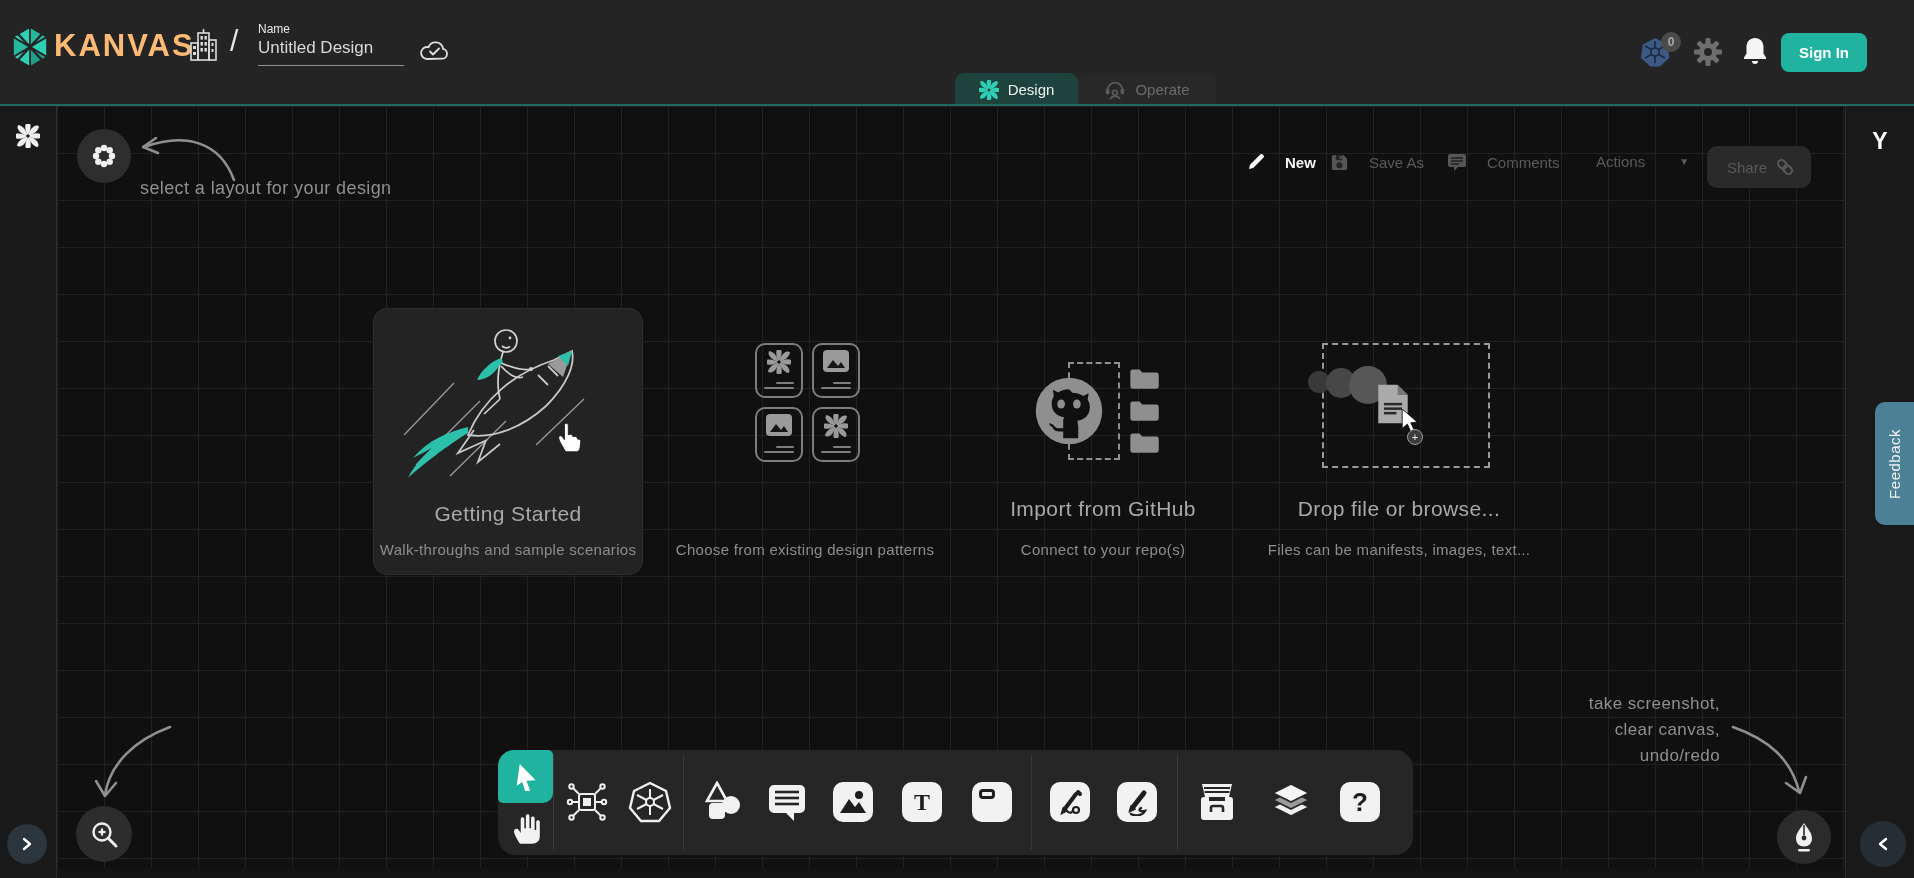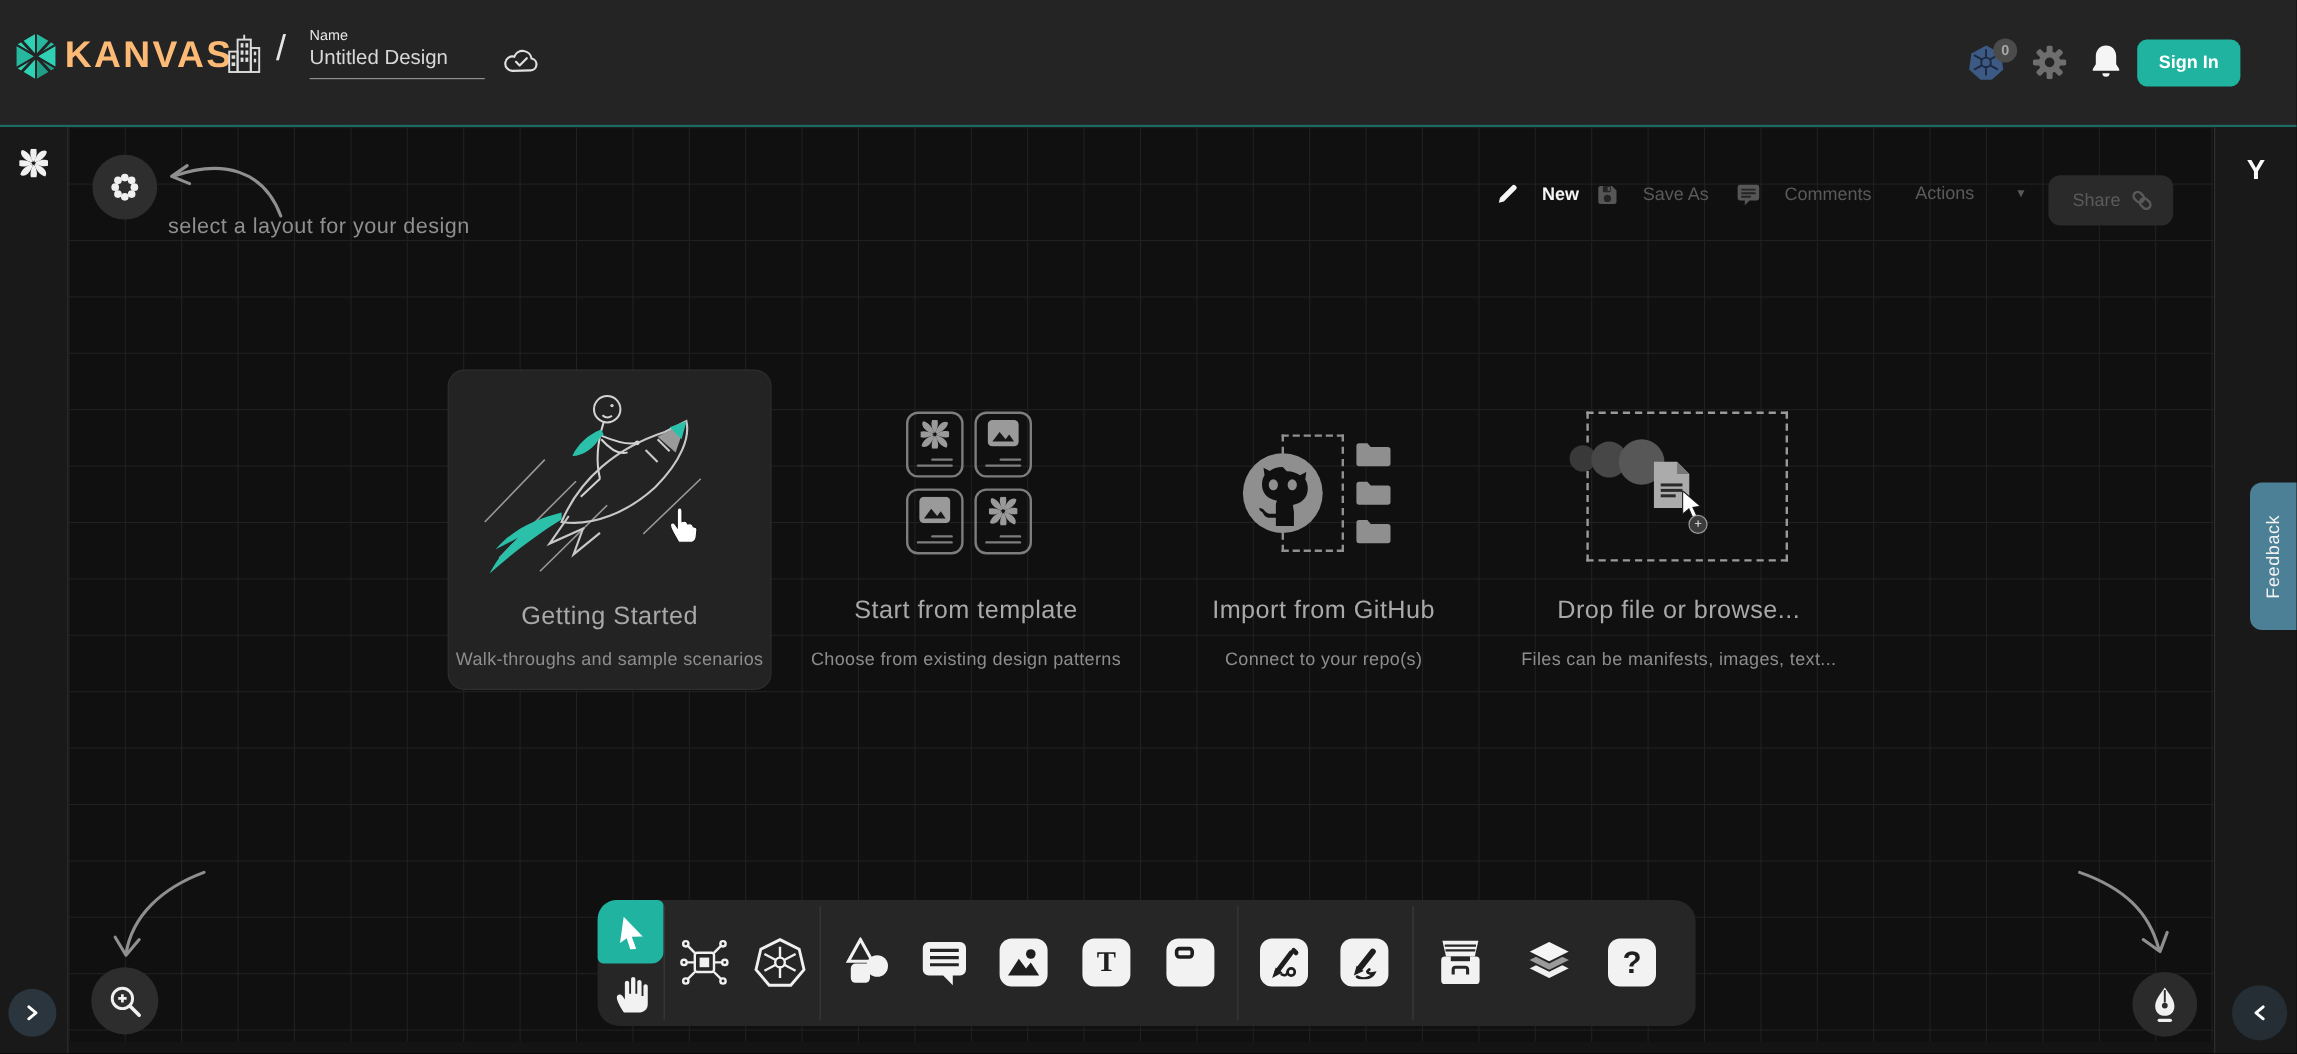--- a/index.html
+++ b/index.html
@@ -217,20 +217,40 @@
       </g>
     </svg>
 
     <svg class="abs bell" width="26" height="30" viewBox="0 0 26 30">
       <path fill="#f5f5f5" d="M13,2 c-5,0 -8.5,3.8 -8.5,9 v6.5 L2,21.5 v1.5 h22 v-1.5 l-2.5,-4 V11 c0,-5.2 -3.5,-9 -8.5,-9 z"></path>
       <path fill="#f5f5f5" d="M10,25 a3,3 0 0 0 6,0 z"></path>
     </svg>
 
     <div class="abs signin">Sign In</div>
 
+    <div class="tabs">
+      <div class="tab design">
+        <svg width="20" height="20" style="color:#2fd0b8">
+            <use href="#pinwheel" width="20" height="20"></use>
+          </svg>
+        <span>Design</span>
+      </div>
+      <div class="tab operate">
+        <svg width="22" height="22" viewBox="0 0 24 24">
+          <g stroke="#595959" stroke-width="2" fill="none">
+            <path d="M4,12 a8,8 0 0 1 16,0"></path>
+            <circle cx="12" cy="15" r="2.6"></circle>
+            <path d="M6.5,22 a6,5 0 0 1 11,0"></path>
+          </g>
+          <rect x="2" y="10" width="4" height="7" rx="2" fill="#595959"></rect>
+          <rect x="18" y="10" width="4" height="7" rx="2" fill="#595959"></rect>
+        </svg>
+        <span>Operate</span>
+      </div>
+    </div>
   </div>
 
   <div class="canvas-line"></div>
   <div class="canvas"></div>
 
   <div class="strip-left">
     <svg class="pin-top" width="24" height="24">
         <use href="#pinwheel" width="24" height="24"></use>
       </svg>
     <div class="chev-btn chev-left-btn">
@@ -297,20 +317,25 @@
   <svg class="abs" style="left:128px;top:112px" width="120" height="80" viewBox="0 0 120 80">
     <path class="hint-arrow" d="M106,68 C92,30 58,20 16,35"></path>
     <path class="hint-arrow" d="M28,26 L15,35 L30,41"></path>
   </svg>
 
   <svg class="abs" style="left:90px;top:715px" width="90" height="90" viewBox="0 0 90 90">
     <path class="hint-arrow" d="M80,12 C45,25 20,48 15,80"></path>
     <path class="hint-arrow" d="M6,66 L15,81 L26,68"></path>
   </svg>
 
+  <div class="abs hint hint-br">
+    <div>take screenshot,</div>
+    <div>clear canvas,</div>
+    <div>undo/redo</div>
+  </div>
   <svg class="abs" style="left:1725px;top:715px" width="90" height="90" viewBox="0 0 90 90">
     <path class="hint-arrow" d="M8,12 C45,25 66,45 74,76"></path>
     <path class="hint-arrow" d="M61,68 L75,78 L81,62"></path>
   </svg>
 
   <div class="round-btn layout-btn">
     <svg width="28" height="28" viewBox="-14 -14 28 28">
       <g fill="#f0f0f0">
         <circle cx="0" cy="-8" r="3.2"></circle>
           <circle cx="5.7" cy="-5.7" r="3.2"></circle>
@@ -411,21 +436,20 @@
     <div class="mini-card">
       <svg width="24" height="24" style="color:#9a9a9a">
           <use href="#pinwheel" width="24" height="24"></use>
         </svg>
       <div class="lines">
           <i class="short"></i>
           <i></i>
         </div>
     </div>
   </div>
-  <div class="abs card-title" style="left:655px;width:300px;top:497px">Start from template</div>
   <div class="abs card-sub" style="left:655px;width:300px;top:541px">Choose from existing design patterns</div>
 
   <div class="dashed-rect gh-dashed"></div>
   <svg class="abs" style="left:1034px;top:376px" width="70" height="70" viewBox="0 0 40 40">
     <circle cx="20" cy="20" r="19" fill="#8f8f8f"></circle>
     <path fill="#101010" d="M20,7.5 c-2.8,0 -4.8,0.8 -6.2,1.9 l-3,-1.5 0.5,3.6 c-0.8,1.3 -1.2,2.7 -1.2,4.3 0,4.4 2.9,7 7.1,7.8 l-0.5,1.6 v4.6 h-2.6 c-1.9,0 -2.4,-1.3 -3.6,-2.3 l-1.7,-0.6 0.2,1.2 1.4,1.1 c0.8,1.6 1.6,2.5 3.7,2.5 h2.6 v3.9 h8.6 v-6.6 l-0.5,-3.4 c4.2,-0.8 7.1,-3.4 7.1,-7.8 0,-1.6 -0.4,-3 -1.2,-4.3 l0.5,-3.6 -3,1.5 c-1.5,-1.1 -3.6,-1.9 -6.3,-1.9 z"></path>
     <ellipse cx="15.5" cy="16" rx="2.2" ry="2.6" fill="#8f8f8f"></ellipse>
     <ellipse cx="24.5" cy="16" rx="2.2" ry="2.6" fill="#8f8f8f"></ellipse>
   </svg>
   <svg class="abs" style="left:1128px;top:368px" width="34" height="22">

